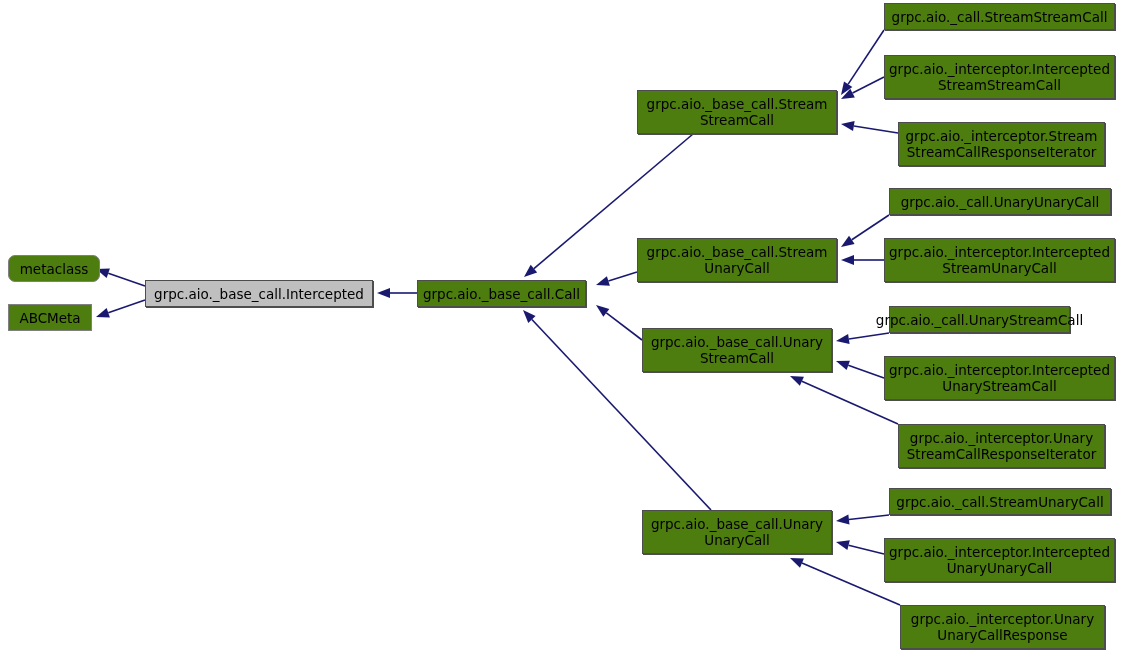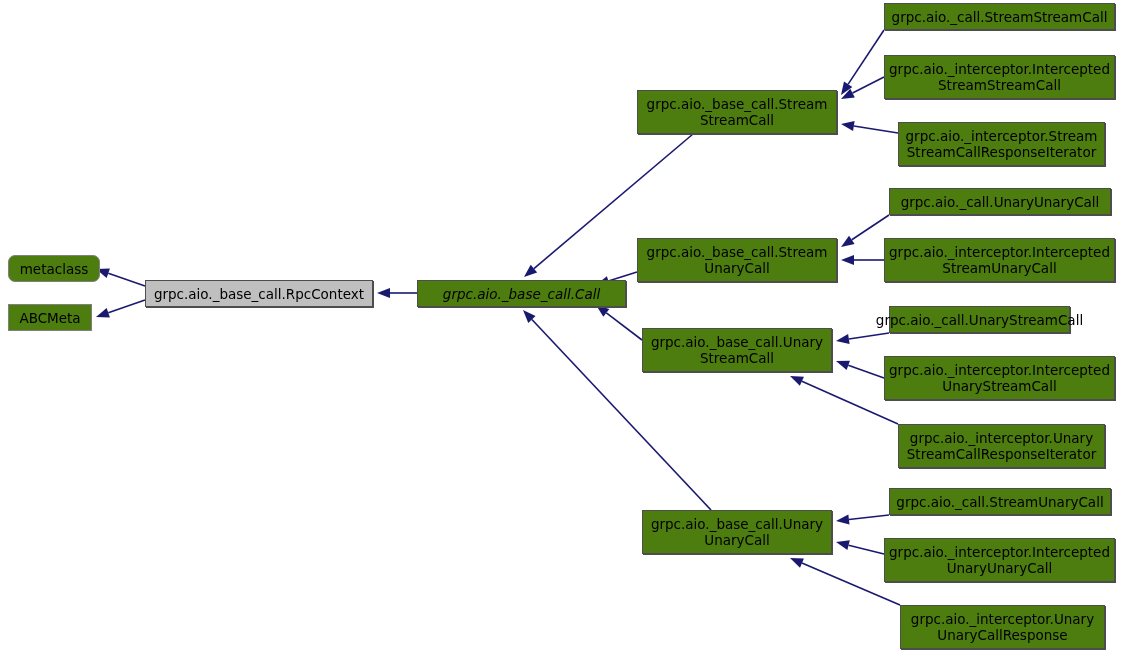--- a/index.html
+++ b/index.html
@@ -123,22 +123,22 @@
         <polygon points="836,542 849.824530627071,540.3022506247456 847.3991743767076,550.003675626199" fill="#191970"></polygon>
       </g>
       <g>
         <line x1="900" y1="605" x2="801.9544994294085" y2="563.1078315743837" stroke="#191970" stroke-width="1.6"></line>
         <polygon points="790,558 803.9190500349407,558.5099471784573 799.9899488238764,567.70571597031" fill="#191970"></polygon>
       </g>
     </svg>
   <div id="node-layer">
       <div class="node" style="left: 8px; top: 255px; width: 92px; height: 27px; border-radius: 7px;">metaclass</div>
       <div class="node" style="left: 8px; top: 304px; width: 84px; height: 27px;">ABCMeta</div>
-      <div class="node highlight" style="left: 145px; top: 280px; width: 228px; height: 27px;">grpc.aio._base_call.RpcContext</div>
-      <div class="node strong" style="left: 417px; top: 280px; width: 209px; height: 27px; font-style: italic;">grpc.aio._base_call.Call</div>
+      <div class="node highlight" style="left: 145px; top: 280px; width: 228px; height: 27px;">grpc.aio._base_call.Intercepted</div>
+      <div class="node strong" style="left: 417px; top: 280px; width: 169px; height: 27px;">grpc.aio._base_call.Call</div>
       <div class="node strong" style="left: 637px; top: 90px; width: 200px; height: 44px;">grpc.aio._base_call.Stream
 StreamCall</div>
       <div class="node strong" style="left: 637px; top: 238px; width: 200px; height: 44px;">grpc.aio._base_call.Stream
 UnaryCall</div>
       <div class="node strong" style="left: 642px; top: 328px; width: 190px; height: 44px;">grpc.aio._base_call.Unary
 StreamCall</div>
       <div class="node strong" style="left: 642px; top: 510px; width: 190px; height: 44px;">grpc.aio._base_call.Unary
 UnaryCall</div>
       <div class="node strong" style="left: 884px; top: 3px; width: 231px; height: 27px;">grpc.aio._call.StreamStreamCall</div>
       <div class="node strong" style="left: 884px; top: 55px; width: 231px; height: 44px;">grpc.aio._interceptor.Intercepted

